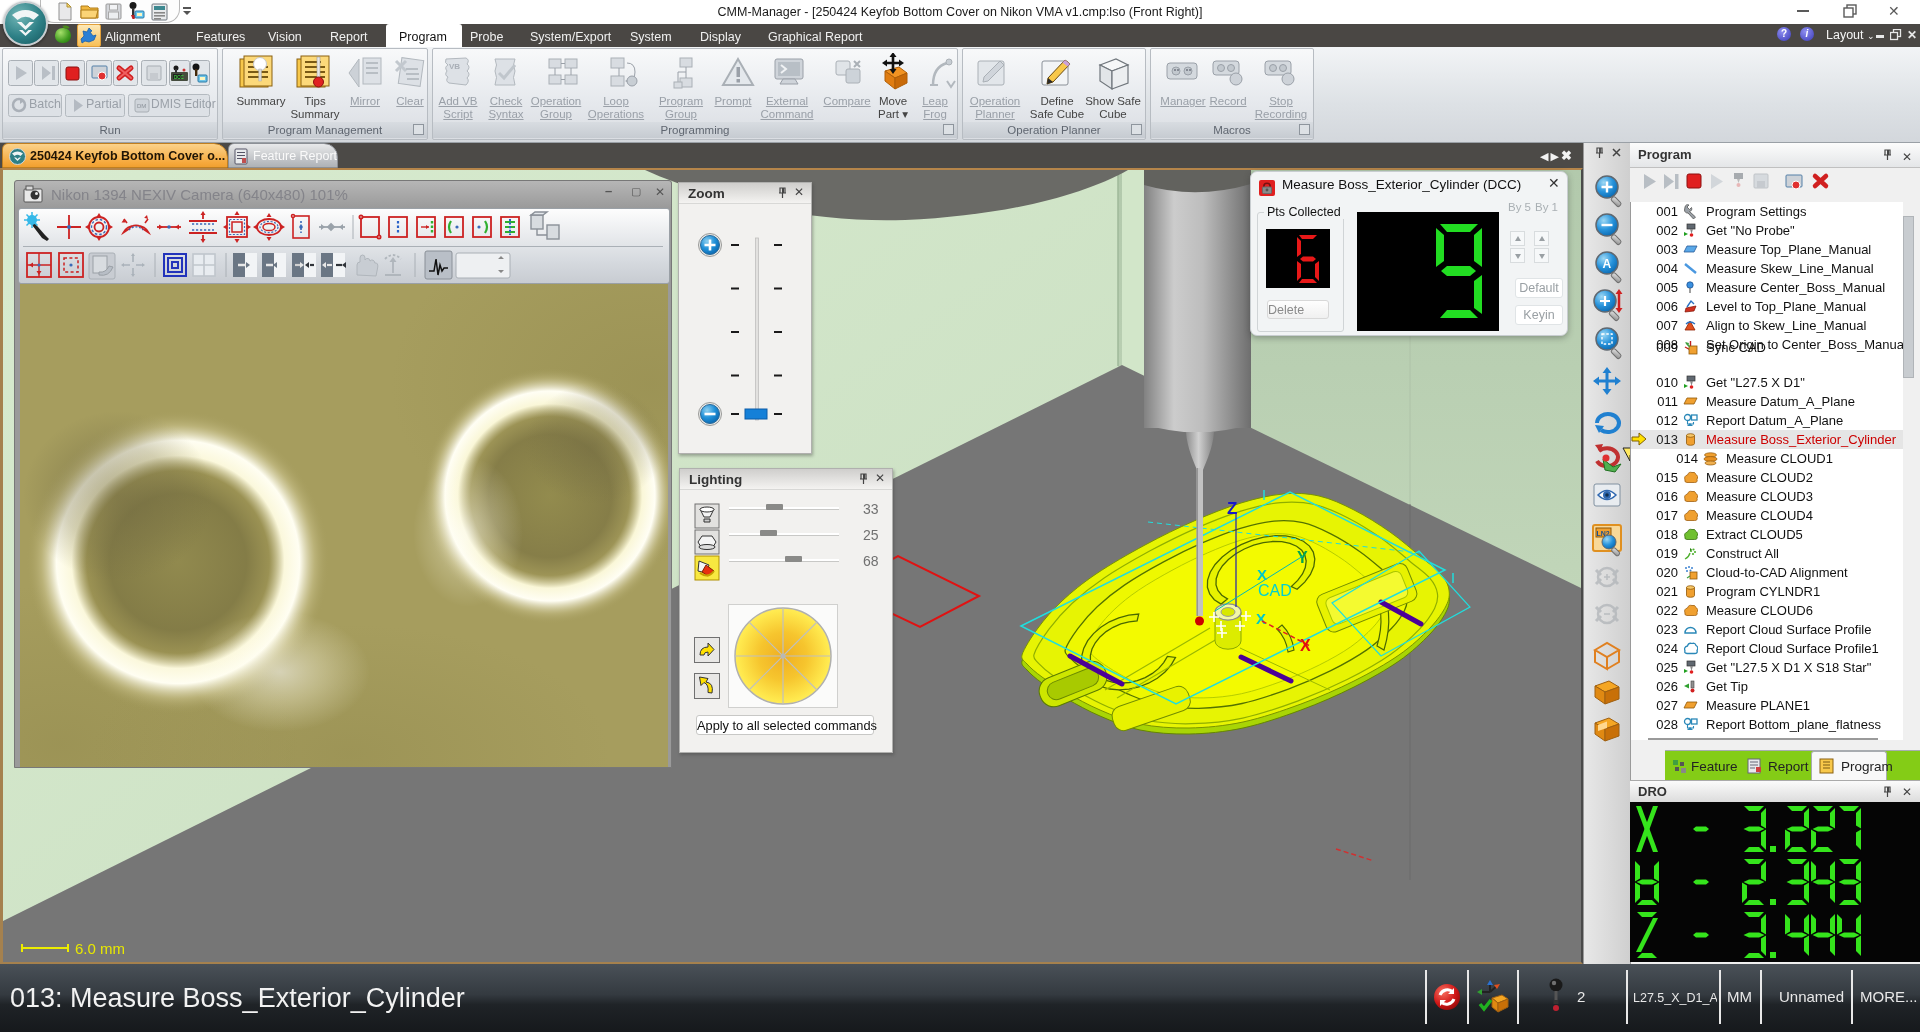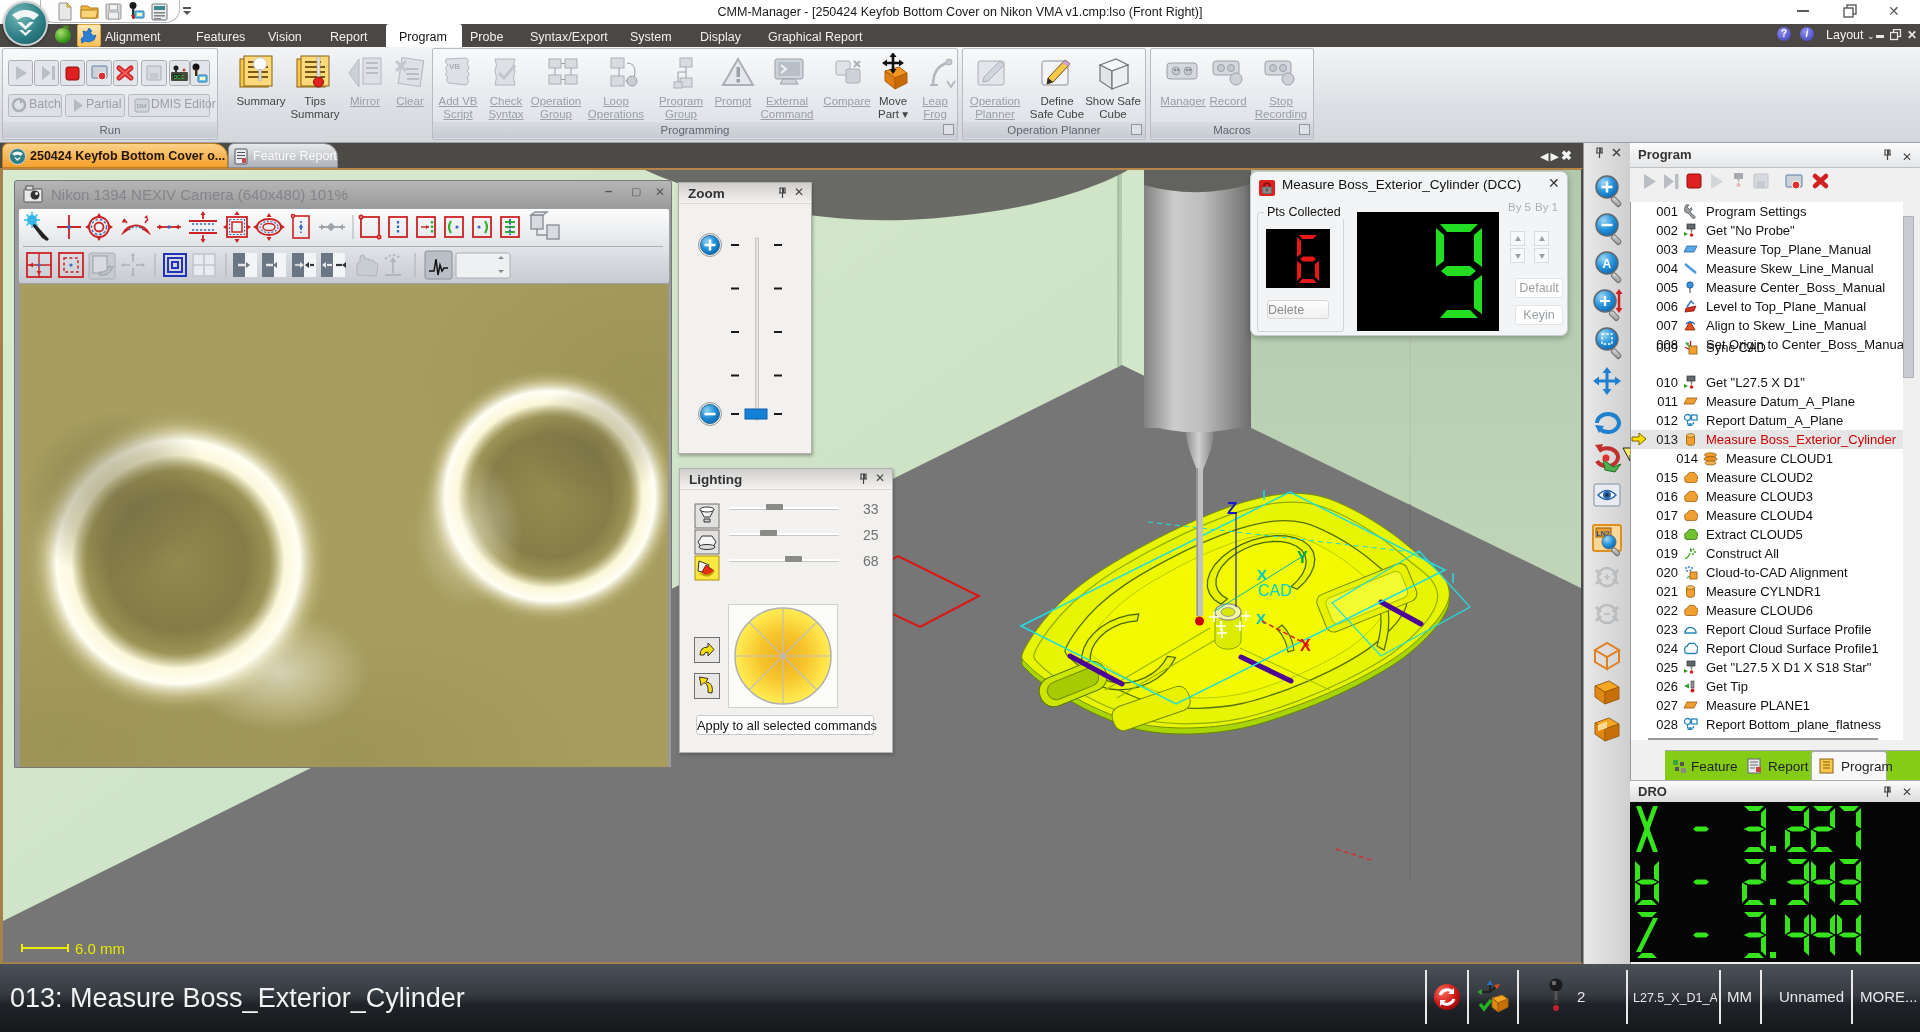--- a/index.html
+++ b/index.html
@@ -100,21 +100,21 @@
 
   <div class="abs" id="menuband"></div>
   <div class="abs" id="menutabs" style="top:24px;left:0;width:1920px;height:23px;">
     <div class="tab" style="left:105px;">Alignment</div>
     <div class="tab" style="left:196px;">Features</div>
     <div class="tab" style="left:268px;">Vision</div>
     <div class="tab" style="left:330px;">Report</div>
     <div style="position:absolute;top:0px;left:386px;width:76px;height:23px;background:#ffffff;border-radius:3px 3px 0 0;"></div>
       <div class="tab" style="left:399px;color:#111;">Program</div>
     <div class="tab" style="left:470px;">Probe</div>
-    <div class="tab" style="left:530px;">Syntax/Export</div>
+    <div class="tab" style="left:530px;">System/Export</div>
     <div class="tab" style="left:630px;">System</div>
     <div class="tab" style="left:700px;">Display</div>
     <div class="tab" style="left:768px;">Graphical Report</div>
     <div style="position:absolute;top:4px;left:55px;width:16px;height:15px;border-radius:48% 48% 46% 46%;background:radial-gradient(circle at 35% 30%,#a6e06a,#3f9a1f 60%,#1d6a08);"></div>
       <div style="position:absolute;top:1px;left:63px;width:6px;height:4px;border-radius:0 90% 0 90%;background:#4a8a1a;transform:rotate(-18deg);"></div>
     <div style="position:absolute;top:0px;left:77px;width:24px;height:23px;background:linear-gradient(#fde9b8,#f7bf57);border:1px solid #e2a03a;border-radius:2px;">
       <svg width="22" height="21" viewBox="0 0 22 21">
           <path d="M11 3 l3 3 -2 1 3 4 3-1 -2 5 -5 2 -4-1 -3 2 -1-4 3-3 -1-5 4 1z" fill="#2a7fd4" stroke="#1a5fa8" stroke-width="0.8"></path>
         </svg>
     </div>
@@ -181,20 +181,23 @@
           <path d="M12 5 l4 2 -4 3z" fill="#aab0b8"></path>
         <path d="M66 5 L75 11.5 L66 18 Z" fill="#b4bac2"></path>
         <rect x="127" y="5" width="14" height="13" rx="2" fill="#cfd4da" stroke="#a8aeb4"></rect>
           <text x="129" y="14" font-size="6" fill="#8a9098">DM</text>
       </svg>
       <span style="position:absolute;left:21px;top:3px;font-size:12.5px;color:#9aa0a8;">Batch</span>
       <span style="position:absolute;left:78px;top:3px;font-size:12.5px;color:#9aa0a8;">Partial</span>
       <span style="position:absolute;left:143px;top:3px;font-size:12px;color:#9aa0a8;white-space:nowrap;">DMIS Editor</span>
     </div>
 
+    <div class="rgroup" style="left:222px;width:206px;">
+        <div class="rglabel">Program Management<span class="launch" style="right:3px;"></span></div>
+      </div>
     <svg style="position:absolute;top:8px;left:238px;" width="38" height="36" viewBox="0 0 38 36">
         <rect x="2" y="4" width="28" height="28" fill="#f8c84a" stroke="#8a6010"></rect>
         <rect x="6" y="1" width="28" height="30" fill="#fcd97a" stroke="#8a6010"></rect>
         <g stroke="#7a5a14" stroke-width="2">
           <line x1="10" y1="7" x2="26" y2="7"></line>
           <line x1="10" y1="12" x2="30" y2="12"></line>
           <line x1="10" y1="17" x2="30" y2="17"></line>
           <line x1="10" y1="22" x2="30" y2="22"></line>
         </g>
         <circle cx="22" cy="9" r="6.5" fill="#fff" stroke="#c8c8c8"></circle>
@@ -1221,21 +1224,21 @@
           <path d="M4 13 l3-2" stroke="#40a040" stroke-width="1.2"></path>
         </svg>
         <span class="plab">Cloud-to-CAD Alignment</span>
       </div>
       <div class="prow" style="top:380px;">
         <span class="pnum">021</span>
         <svg class="picon" viewBox="0 0 15 15">
           <path d="M3.5 3.5 v8 a4 1.8 0 0 0 8 0 v-8z" fill="#f0a030" stroke="#905808" stroke-width="0.8"></path>
           <ellipse cx="7.5" cy="3.5" rx="4" ry="1.8" fill="#f8c868" stroke="#905808" stroke-width="0.8"></ellipse>
         </svg>
-        <span class="plab">Measure CYLNDR1</span>
+        <span class="plab">Program CYLNDR1</span>
       </div>
       <div class="prow" style="top:399px;">
         <span class="pnum">022</span>
         <svg class="picon" viewBox="0 0 15 15">
           <path d="M2 10 q-1.5-4 2.5-5 q1-3.5 4.5-2.5 q3-1 4 2 q3 1.5 1 5 q1 3-2.5 3 l-7.5 0 q-3-0.5-2-2.5z" fill="#f0a030" stroke="#a06010" stroke-width="0.8"></path>
         </svg>
         <span class="plab">Measure CLOUD6</span>
       </div>
       <div class="prow" style="top:418px;">
         <span class="pnum">023</span>

